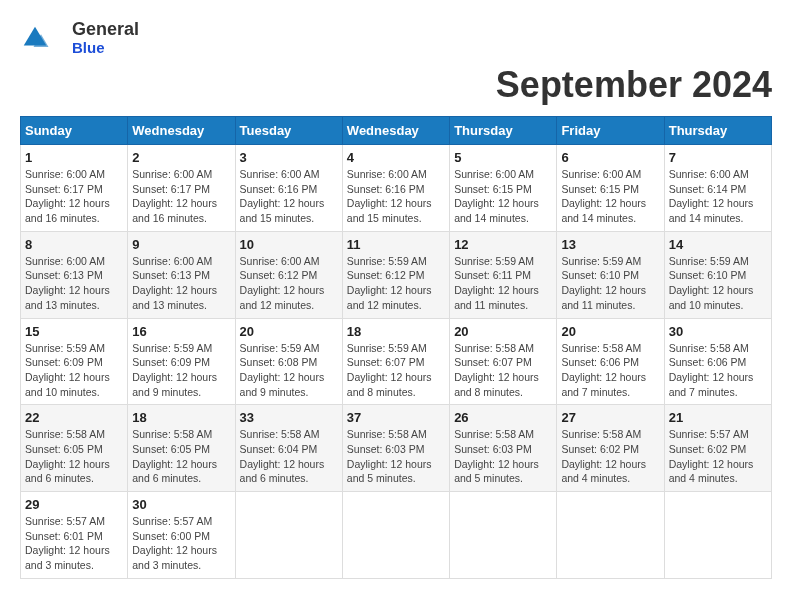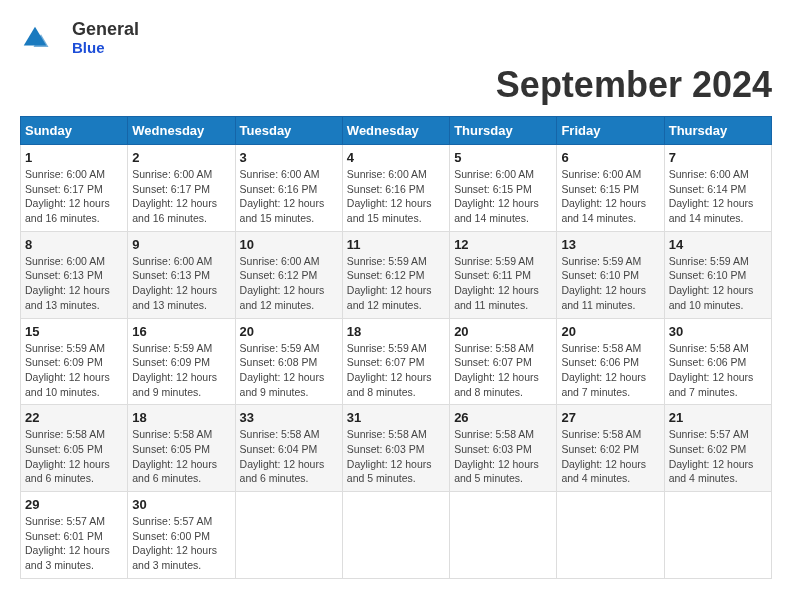--- a/index.html
+++ b/index.html
@@ -297,21 +297,21 @@
 and 6 minutes.</div>
         </td>
         <td>
           <span class="day-number">33</span>
           <div class="day-info" style="white-space: pre-line;">Sunrise: 5:58 AM
 Sunset: 6:04 PM
 Daylight: 12 hours
 and 6 minutes.</div>
         </td>
         <td>
-          <span class="day-number">31</span>
+          <span class="day-number">37</span>
           <div class="day-info" style="white-space: pre-line;">Sunrise: 5:58 AM
 Sunset: 6:03 PM
 Daylight: 12 hours
 and 5 minutes.</div>
         </td>
         <td>
           <span class="day-number">26</span>
           <div class="day-info" style="white-space: pre-line;">Sunrise: 5:58 AM
 Sunset: 6:03 PM
 Daylight: 12 hours

